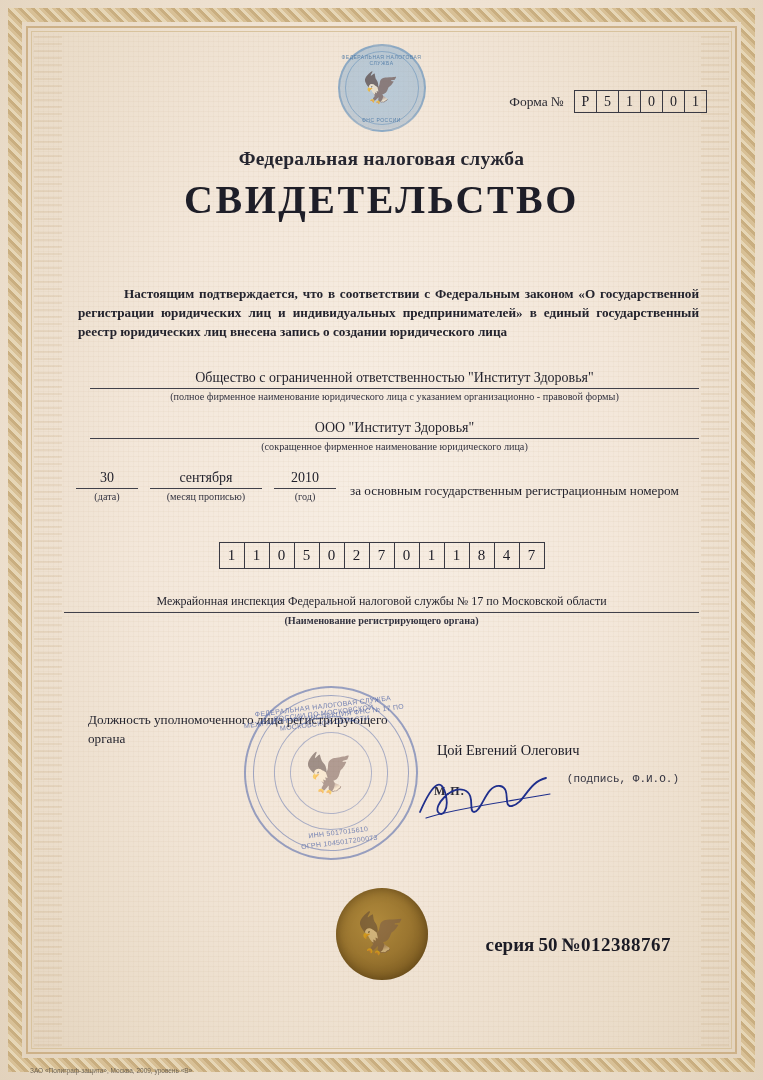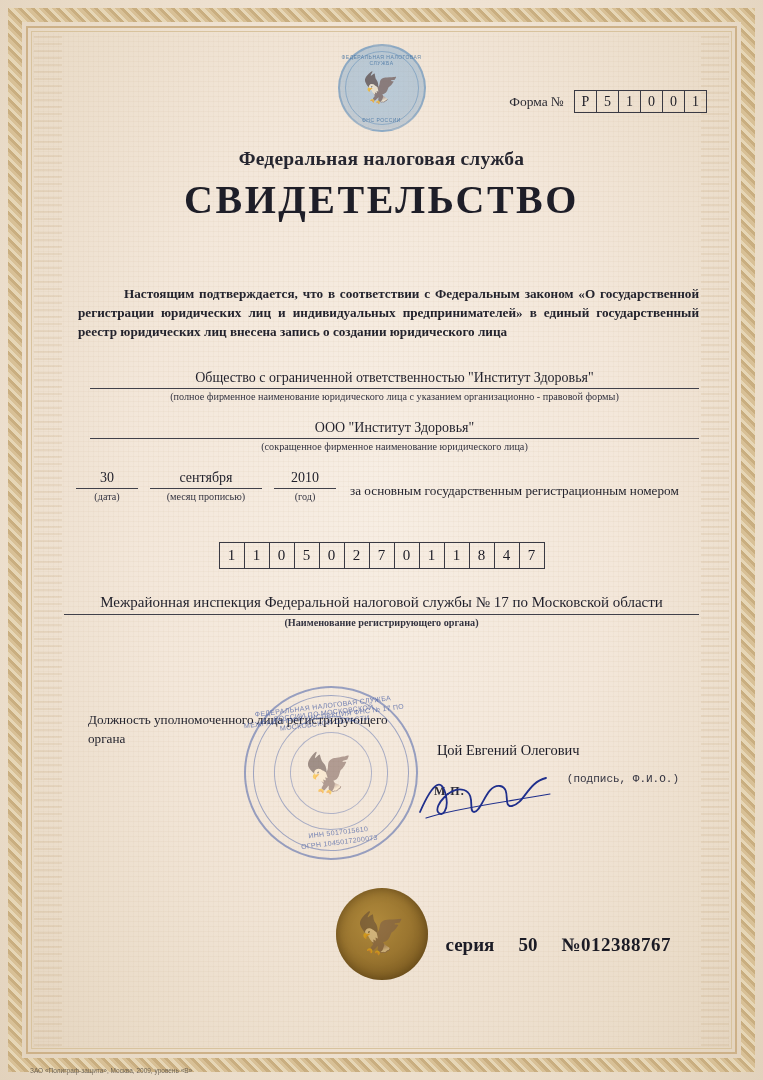--- a/index.html
+++ b/index.html
@@ -270,21 +270,21 @@
 
   
   .authority {
     position: absolute;
     top: 552px;
     left: 8px;
     right: 8px;
   }
   .authority .value {
     text-align: center;
-    font-size: 15px;
+    font-size: 12px;
     color: #1f1f2a;
     padding-bottom: 3px;
     border-bottom: 1px solid #40404a;
   }
   .authority .caption {
     text-align: center;
     font-size: 10.2px;
     color: #333340;
     margin-top: 2px;
     font-weight: bold;
@@ -409,21 +409,21 @@
     font-size: 40px;
     color: rgba(235,215,170,0.45);
     line-height: 1;
   }
   .series {
     position: absolute;
     right: 36px;
     bottom: 82px;
     display: flex;
     align-items: flex-start;
-    gap: 24px;
+    gap: 4px;
     font-size: 19px;
     color: #1b1b25;
   }
   .series .lbl { font-weight: bold; }
   .series .num { font-weight: bold; letter-spacing: .5px; }
 
   .footnote {
     position: absolute;
     left: 30px;
     bottom: 6px;

